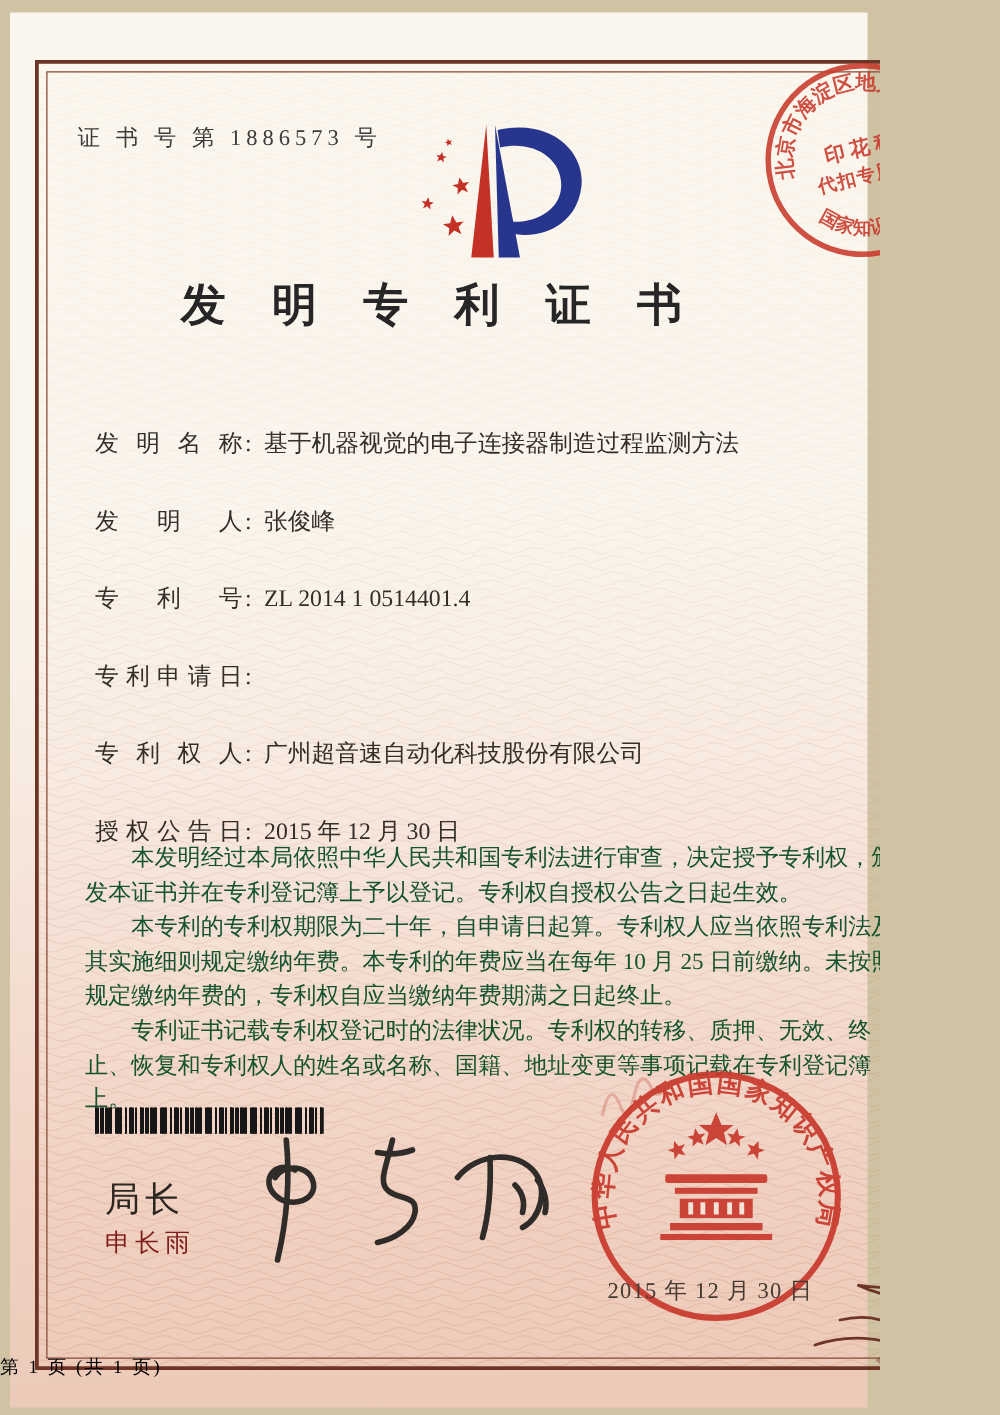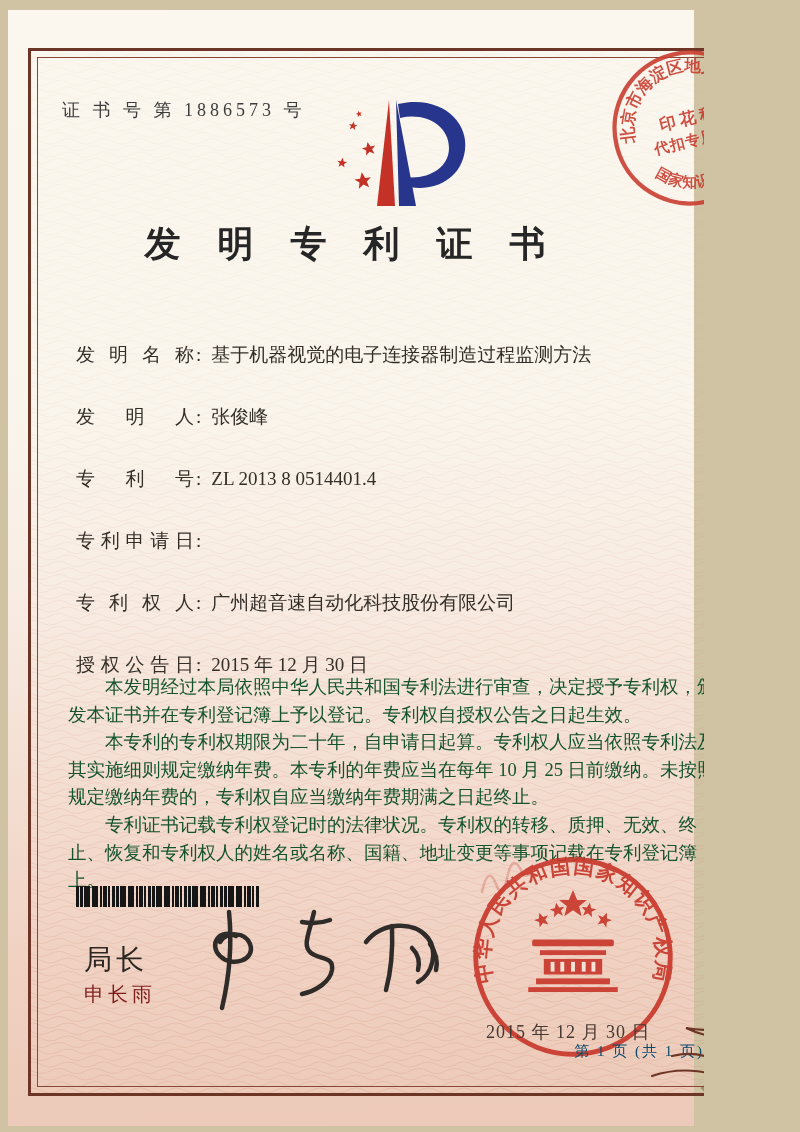--- a/index.html
+++ b/index.html
@@ -28,21 +28,21 @@
   .barcode{position:absolute;left:76px;top:886px;width:183px;height:21px;z-index:3;
            background-image:
              repeating-linear-gradient(90deg,#161616 0 2px,transparent 2px 4px),
              repeating-linear-gradient(90deg,#161616 0 3px,transparent 3px 9px),
              repeating-linear-gradient(90deg,#161616 0 1px,transparent 1px 6px);}
   .sig-title{position:absolute;left:84px;top:941px;font-size:28px;letter-spacing:4px;color:#2c2722;z-index:3;}
   .sig-name{position:absolute;left:84px;top:981px;font-size:20px;letter-spacing:4px;color:#7f1d1d;z-index:3;}
   .signature-svg{position:absolute;left:190px;top:906px;z-index:4;}
   .main-seal{position:absolute;left:466px;top:850px;z-index:3;opacity:.92;}
   .issue-date{position:absolute;left:486px;top:1020px;font-size:18px;letter-spacing:1px;color:#463931;z-index:5;}
-  .footer{position:absolute;left:0;right:0;top:1042px;text-align:right;font-size:15px;letter-spacing:2px;color:#0c4a6e;z-index:3;}
+  .footer{position:absolute;left:0;right:0;top:1084px;text-align:left;font-size:15px;letter-spacing:2px;color:#000000;z-index:3;}
   .ornament{position:absolute;left:642px;top:948px;z-index:3;}
   .scribble{position:absolute;left:474px;top:852px;z-index:3;opacity:.55;}
 </style>
 </head>
 <body>
 
 <div class="page">
 
   <svg width="0" height="0" style="position:absolute" aria-hidden="true">
     <defs>
@@ -260,21 +260,21 @@
       <span class="field-value">基于机器视觉的电子连接器制造过程监测方法</span>
     </div>
     <div class="field-row">
       <span class="field-label">发明人</span>
         <span class="colon">:</span>
       <span class="field-value">张俊峰</span>
     </div>
     <div class="field-row">
       <span class="field-label">专利号</span>
         <span class="colon">:</span>
-      <span class="field-value">ZL 2013 8 0514401.4</span>
+      <span class="field-value">ZL 2014 1 0514401.4</span>
     </div>
     <div class="field-row">
       <span class="field-label">专利申请日</span>
         <span class="colon">:</span>
     </div>
     <div class="field-row">
       <span class="field-label">专利权人</span>
         <span class="colon">:</span>
       <span class="field-value">广州超音速自动化科技股份有限公司</span>
     </div>

